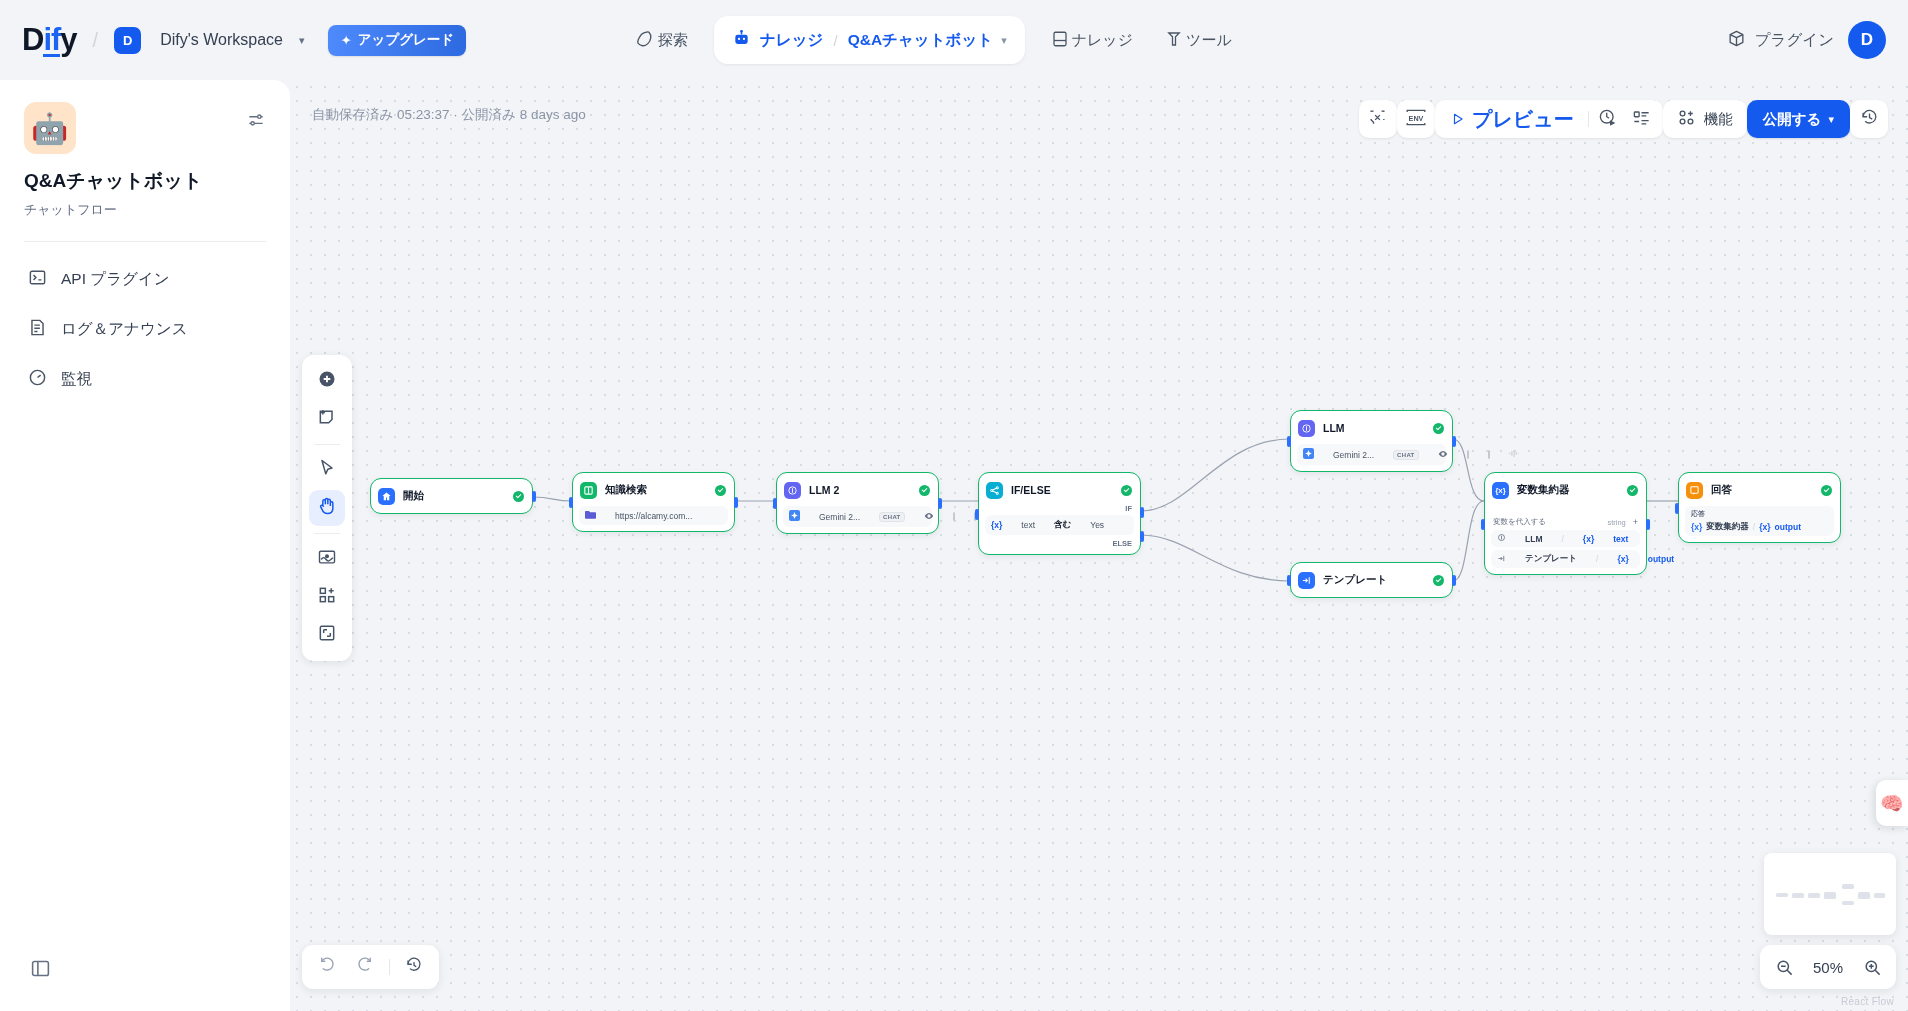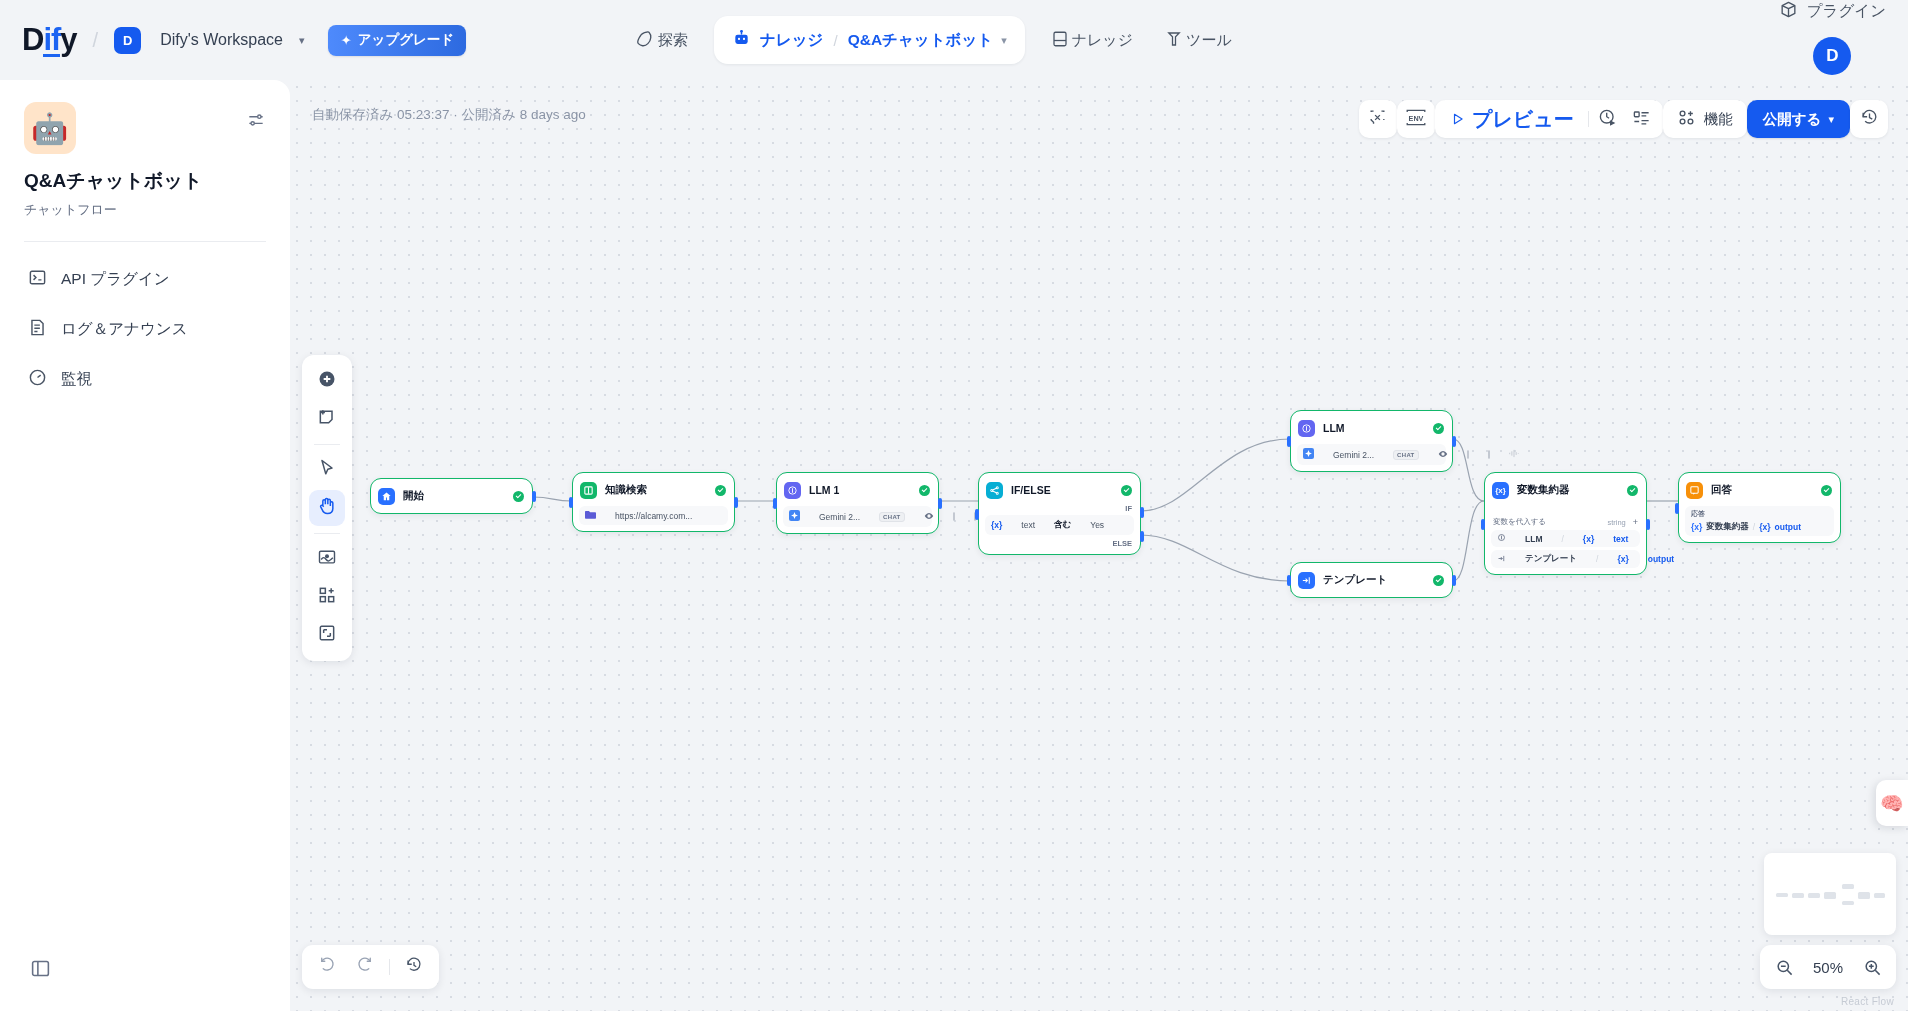--- a/index.html
+++ b/index.html
@@ -54,21 +54,21 @@
     box-shadow: 0 1px 3px rgba(16,24,40,.07);
     margin: 0 10px;
   }
   .nav-pill .studio { display:flex; align-items:center; gap:9px; color:#155aef; font-size:15.5px; font-weight:600; }
   .nav-pill .sep { color:#d0d5dd; margin: 0 10px; font-size: 15px;}
   .nav-pill .appname { color:#155aef; font-size:15.5px; font-weight:600; }
   .nav-pill .appchev { color:#8a94a6; font-size: 11px; margin-left: 8px;}
 
   .hdr-right {
     position: absolute; right: 22px; top: 0; height: 80px;
-    display: flex; align-items: center; gap: 14px; flex-direction: column;
+    display: flex; align-items: center; gap: 14px;
   }
   .plugin-item { display:flex; align-items:center; gap:9px; color:#495464; font-size:15.5px; cursor:pointer;}
   .avatar {
     width: 38px; height: 38px; border-radius: 50%; background: #155aef;
     color: #fff; font-size: 17px; font-weight: 600;
     display: flex; align-items: center; justify-content: center; cursor: pointer;
   }
 
   
   .sidebar {
@@ -558,21 +558,21 @@
       <div class="node" style="left:486px; top:392px; width:163px;">
         <div class="port l"></div>
         <div class="port r"></div>
         <div class="node-head">
           <div class="node-ico" style="background:#6366f1;">
             <svg width="11" height="11" viewBox="0 0 24 24" fill="none" stroke="#fff" stroke-width="2">
                 <circle cx="12" cy="12" r="8"></circle>
                 <path d="M12 7v10"></path>
               </svg>
           </div>
-          <div class="node-title">LLM 1</div>
+          <div class="node-title">LLM 2</div>
           <div class="node-ok"></div>
         </div>
         <div class="node-body">
           <span>
             <svg width="11" height="11" viewBox="0 0 16 16">
                 <rect width="16" height="16" rx="3" fill="#4285f4"></rect>
                 <path d="M8 3l1.4 3.6L13 8l-3.6 1.4L8 13l-1.4-3.6L3 8l3.6-1.4z" fill="#fff"></path>
               </svg>
           </span>
           <span>Gemini 2...</span>

